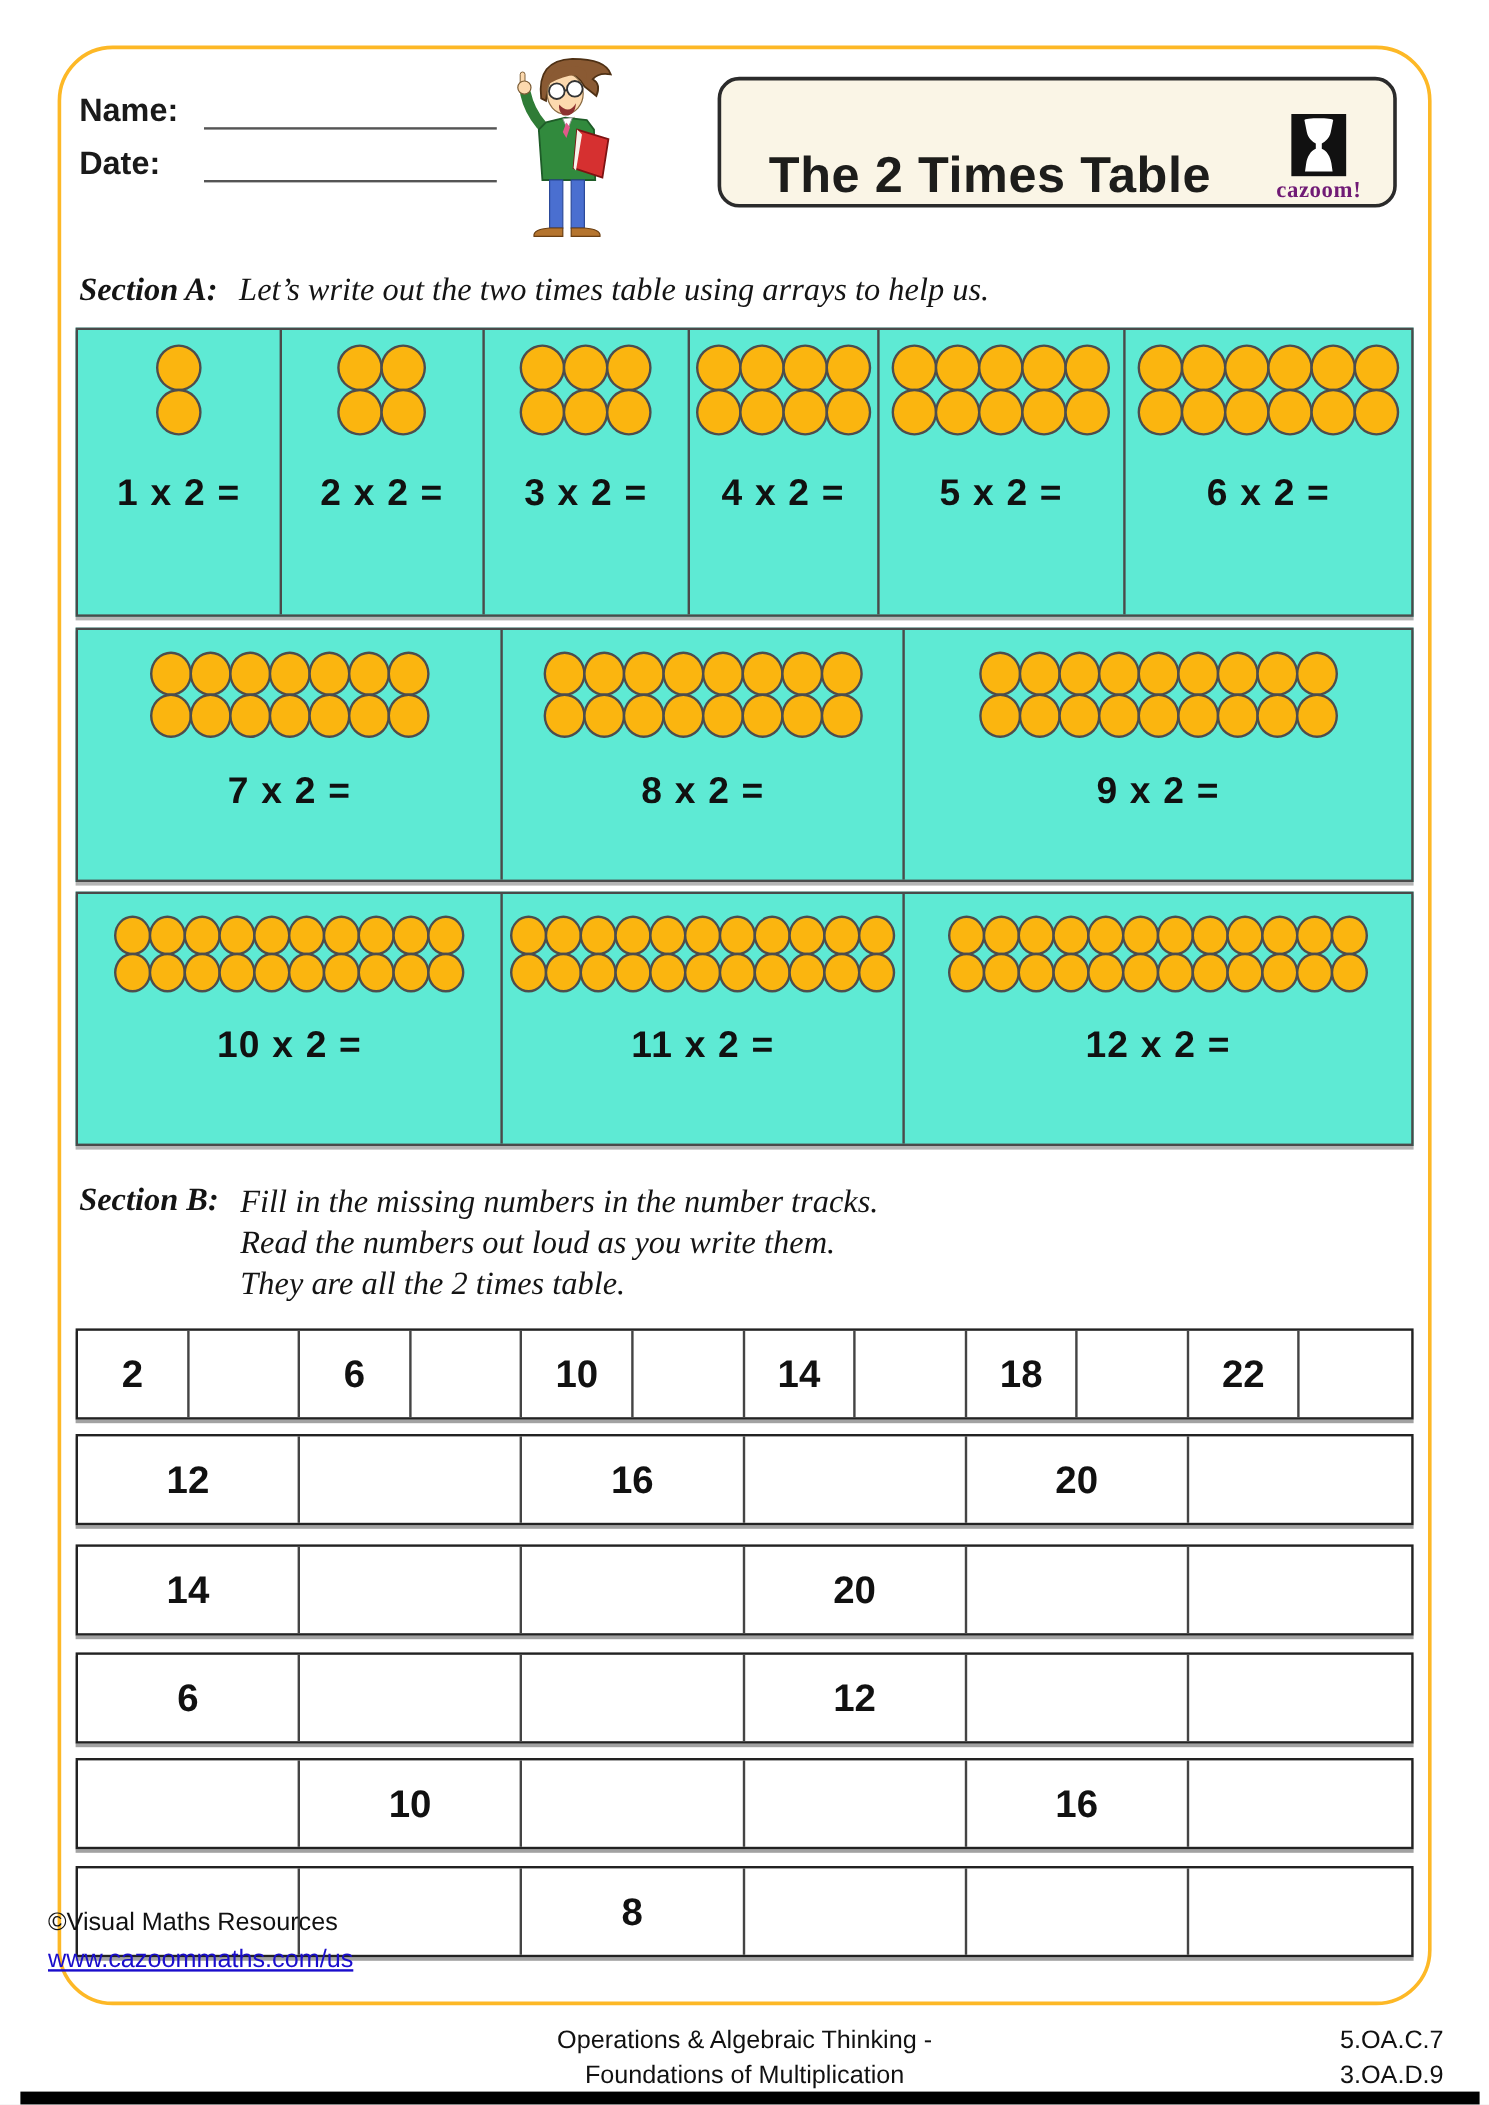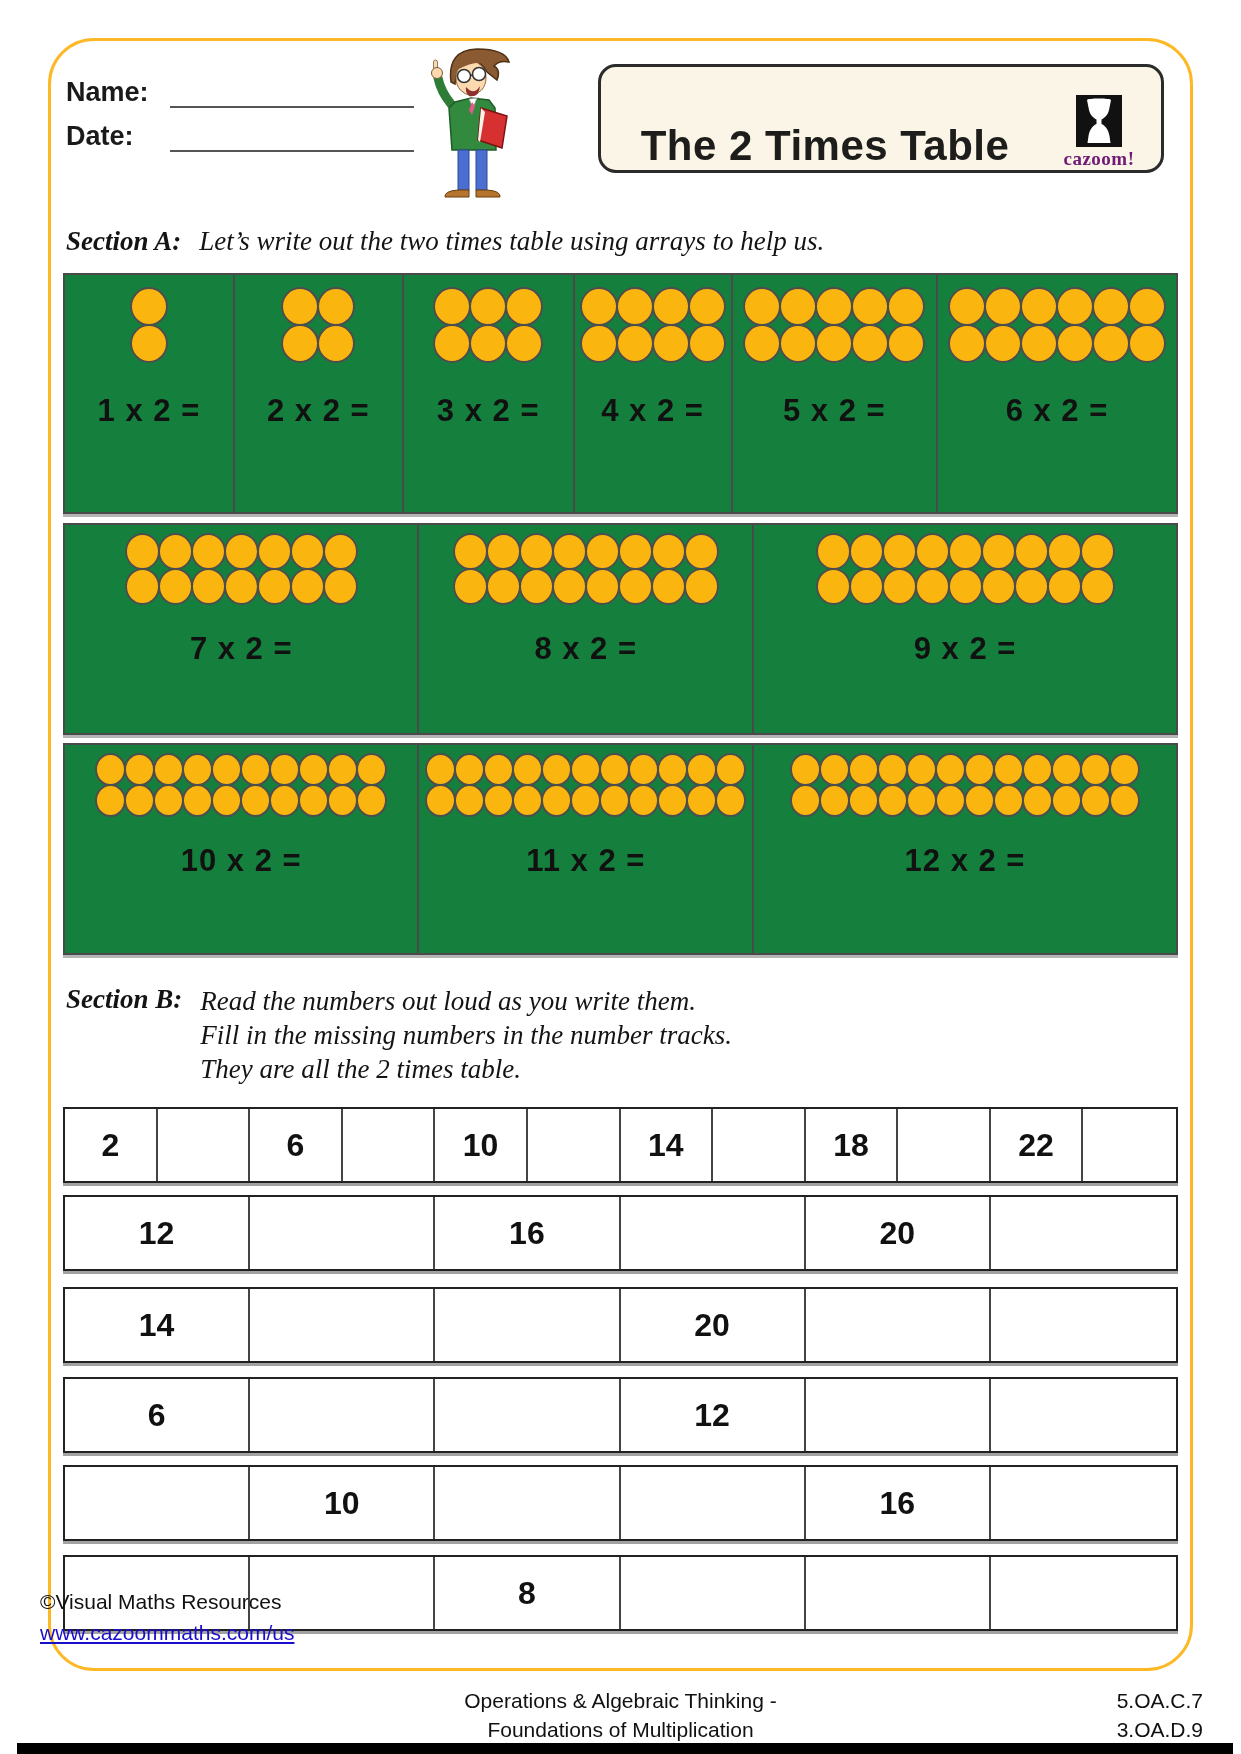--- a/index.html
+++ b/index.html
@@ -29,26 +29,26 @@
   
   .sechead { position:absolute; left:66px; font-family:"Liberation Serif", serif; font-style:italic; font-size:27px; color:#141414; }
   #secA { top:226px; }
   #secB { top:984px; display:flex; align-items:flex-start; }
   .sec-bold { font-weight:bold; margin-right:18px; white-space:nowrap; }
   .instr-lines div { line-height:34px; }
   
   .arow {
     position:absolute; left:63px; width:1115px; display:flex;
     border:2px solid #4a4a4a; box-shadow:0 3px 0 rgba(120,120,120,.55);
-    box-sizing:border-box; background:#15803d;
+    box-sizing:border-box; background:#5eead4;
   }
   .acell { border-right:2px solid #4a4a4a; display:flex; flex-direction:column; align-items:center; box-sizing:border-box; min-width:0; }
   .acell:last-child { border-right:none; }
   .arow0 .acell { padding-top:12px; }
-  .arow1 .acell, .arow2 .acell { padding-top:8px; }
+  .arow1 .acell, .arow2 .acell { padding-top:18px; }
   .arow0 .acell:nth-child(1){flex:170 0 0;} .arow0 .acell:nth-child(2){flex:169 0 0;}
   .arow0 .acell:nth-child(3){flex:171 0 0;} .arow0 .acell:nth-child(4){flex:158 0 0;}
   .arow0 .acell:nth-child(5){flex:206 0 0;} .arow0 .acell:nth-child(6){flex:241 0 0;}
   .arow1 .acell:nth-child(1), .arow2 .acell:nth-child(1){flex:355 0 0;}
   .arow1 .acell:nth-child(2), .arow2 .acell:nth-child(2){flex:335 0 0;}
   .arow1 .acell:nth-child(3), .arow2 .acell:nth-child(3){flex:425 0 0;}
   .dotline { display:flex; justify-content:center; }
   .dotline + .dotline { margin-top:-2px; }
   .dot { display:inline-block; border-radius:50%; background:#FBB50F; border:2px solid #4d4d4d; box-sizing:border-box; margin:0 -1px; }
   .arow0 .dot { width:38px; height:39px; }
@@ -393,22 +393,22 @@
             <span class="dot"></span>
           </div>
         </div>
         <div class="alabel">12 x 2 =</div>
       </div>
     </div>
 
   <div class="sechead" id="secB">
     <span class="sec-bold">Section B:</span>
     <div class="instr-lines">
+      <div>Fill in the missing numbers in the number tracks.</div>
       <div>Read the numbers out loud as you write them.</div>
-      <div>Fill in the missing numbers in the number tracks.</div>
       <div>They are all the 2 times table.</div>
     </div>
   </div>
   <div class="track" style="top: 1107px; grid-template-columns: repeat(12, 1fr);">
       <div class="tcell">2</div>
       <div class="tcell"></div>
       <div class="tcell">6</div>
       <div class="tcell"></div>
       <div class="tcell">10</div>
       <div class="tcell"></div>

